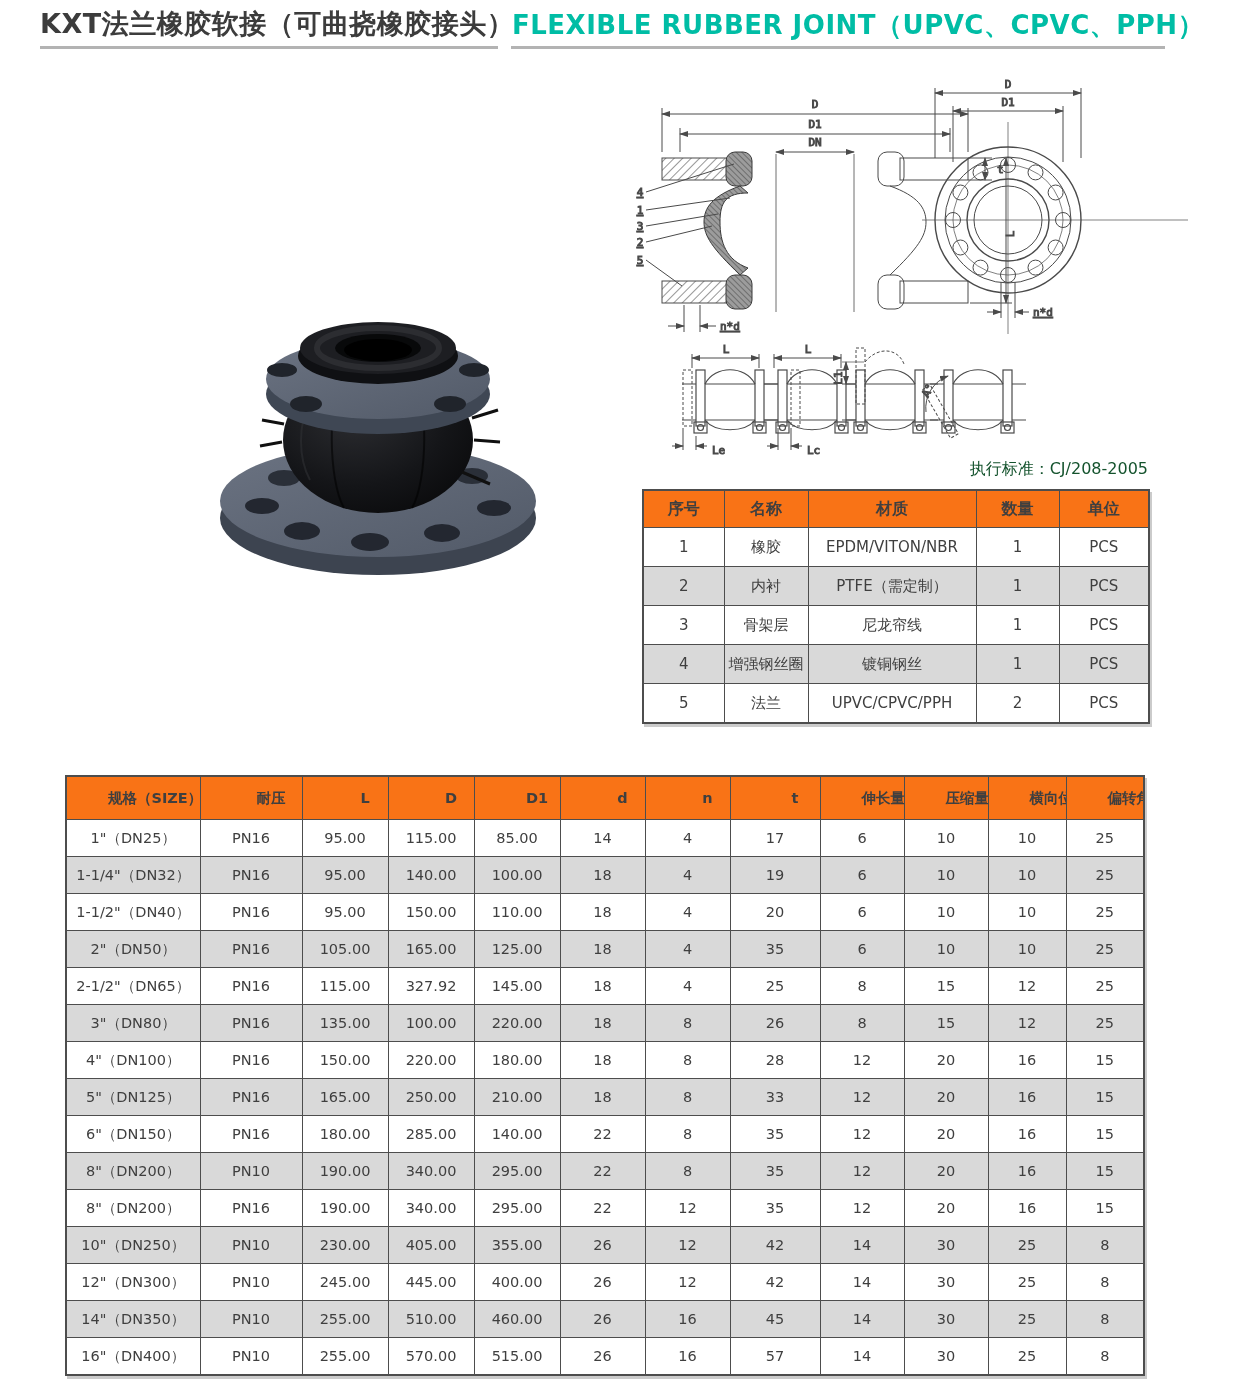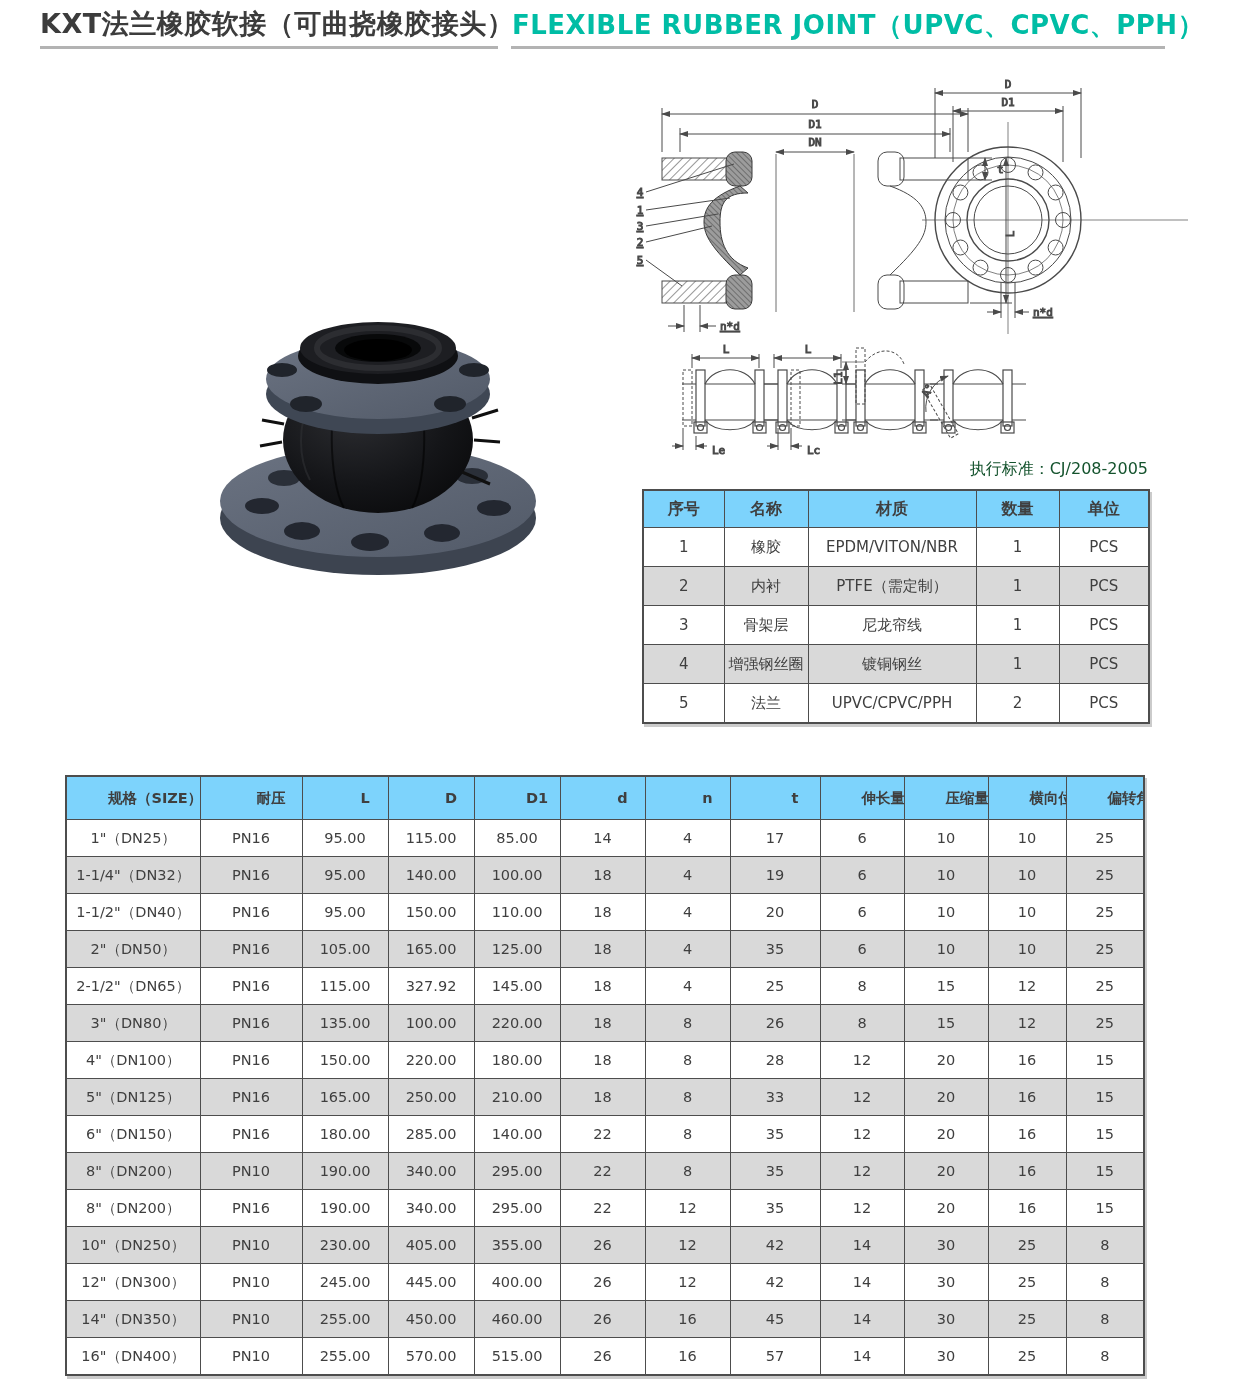--- a/index.html
+++ b/index.html
@@ -15,21 +15,21 @@
   .rule.left{left:40px;width:458px;}
   .rule.right{left:511px;width:654px;}
 
   
   .standard-note{position:absolute;top:459px;right:94px;font-size:16px;color:#14532d;}
 
   
   table{border-collapse:collapse;table-layout:fixed;box-shadow:2px 3px 0 rgba(160,160,160,.55);}
   th,td{border:1px solid #4d4d4d;text-align:center;vertical-align:middle;
         overflow:hidden;white-space:nowrap;}
-  th{background:#7dd3fc;font-weight:600;}
+  th{background:#f97316;font-weight:600;}
   tr.alt td{background:#d9d9d9;}
 
   .parts-table-wrap{position:absolute;left:642px;top:489px;}
   .parts-table{width:506px;border:2px solid #4d4d4d;font-size:15px;}
   .parts-table th{height:34px;font-size:16px;}
   .parts-table td{height:36px;}
 
   .spec-table-wrap{position:absolute;left:65px;top:775px;}
   .spec-table{width:1078px;border:2px solid #4d4d4d;font-size:14.5px;}
   .spec-table th{height:40px;font-size:14.5px;padding-left:41px;}
@@ -558,21 +558,21 @@
             <td>42</td>
             <td>14</td>
             <td>30</td>
             <td>25</td>
             <td>8</td>
           </tr>
           <tr class="alt">
             <td>14"（DN350）</td>
             <td>PN10</td>
             <td>255.00</td>
-            <td>450.00</td>
+            <td>510.00</td>
             <td>460.00</td>
             <td>26</td>
             <td>16</td>
             <td>45</td>
             <td>14</td>
             <td>30</td>
             <td>25</td>
             <td>8</td>
           </tr>
           <tr>

